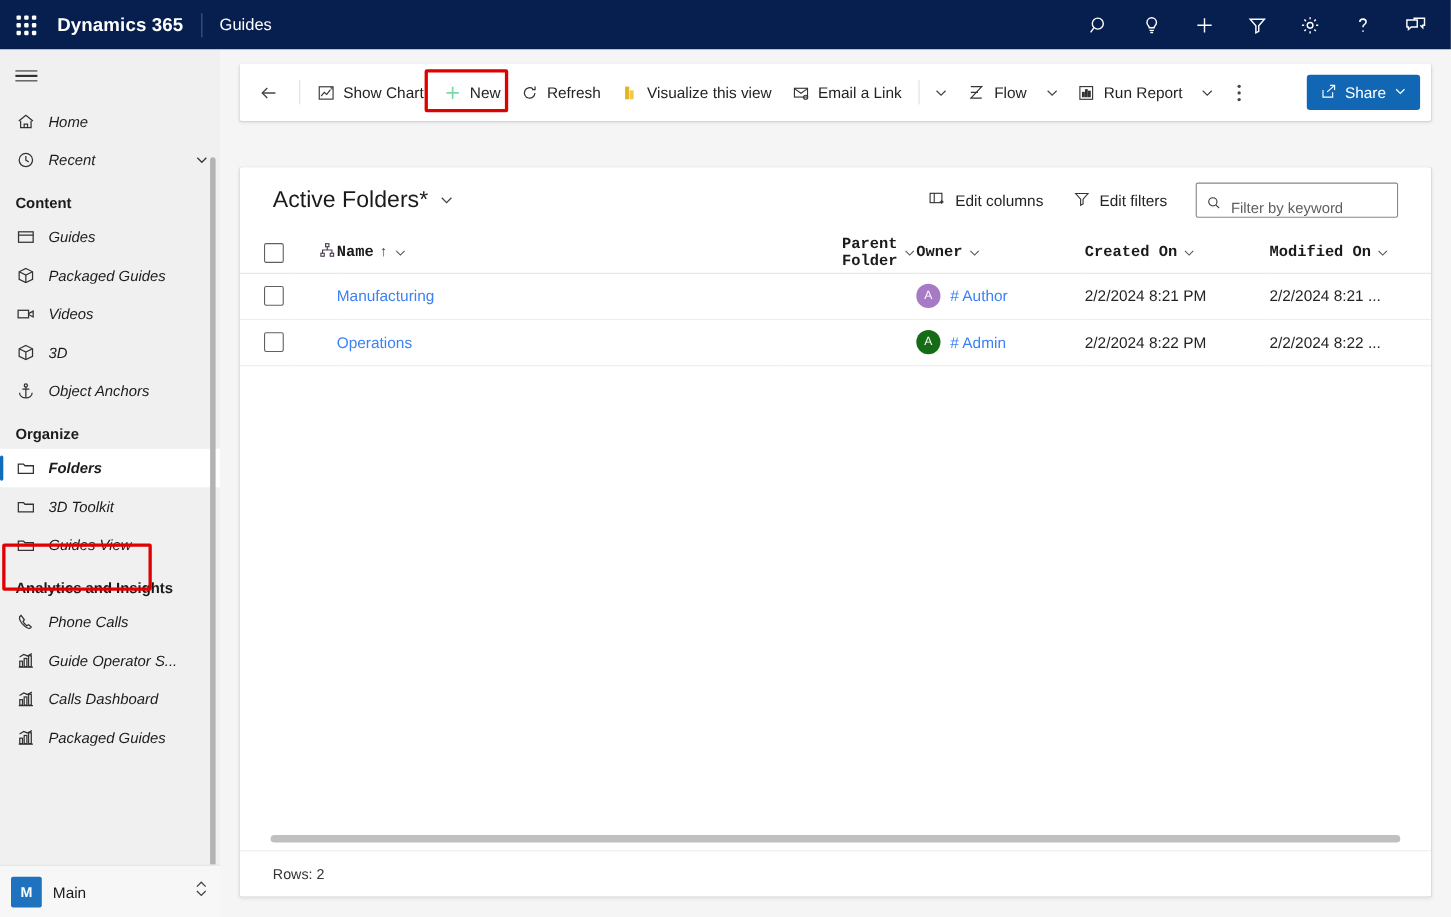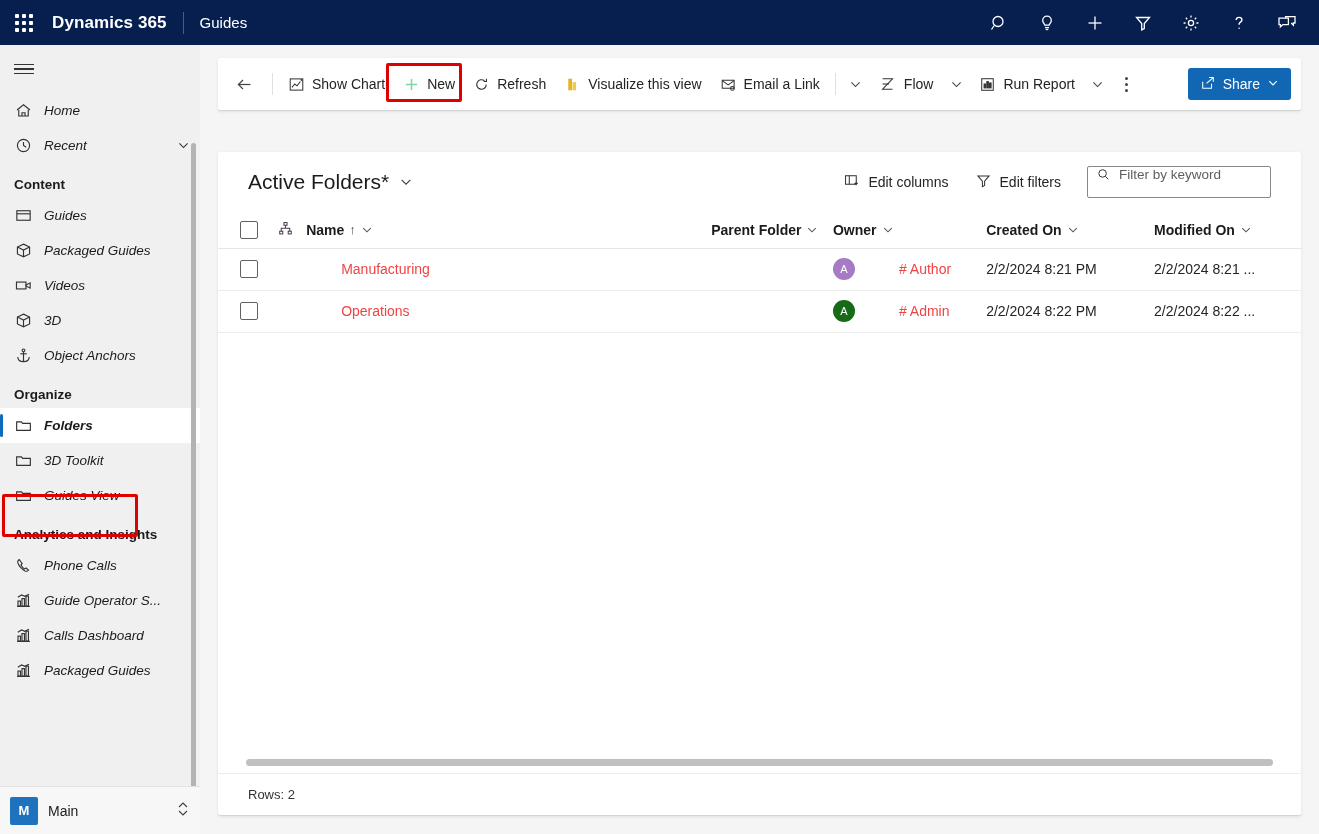--- a/index.html
+++ b/index.html
@@ -111,51 +111,52 @@
     box-shadow: 0 0.3px 0.9px rgba(0,0,0,.08), 0 1.6px 3.6px rgba(0,0,0,.08);
     display: flex; flex-direction: column;
   }
   .panel-head { height: 60px; display:flex; align-items:center; padding: 0 30px; }
   .view-title { font-size: 21px; color: #1b1b1b; display:flex; align-items:center; gap: 10px; cursor:pointer; }
   .view-title .vchev { color:#444; display:flex; align-items:center; }
   .head-actions { margin-left:auto; display:flex; align-items:center; gap: 26px; }
   .head-action { display:flex; align-items:center; gap:8px; font-size:14px; color:#242424; cursor:pointer; }
   .searchbox {
     width: 184px; height: 32px; border: 1px solid #8a8886; border-radius: 2px;
-    display: flex; align-items: flex-start; padding: 0 8px; gap: 8px; background:#fff;
+    display: flex; align-items: flex-end; padding: 0 8px; gap: 8px; background:#fff;
   }
   .searchbox input {
     border: none; outline: none; font-size: 13.5px; font-family: inherit;
     width: 100%; color: #242424; background: transparent;
   }
   .searchbox input::placeholder { color: #605e5c; }
 
   table.grid { width: 100%; border-collapse: collapse; table-layout: fixed; }
   table.grid th {
     height: 36px; font-size: 14px; font-weight: bold; color: #1b1b1b;
-    text-align: center; border-bottom: 1px solid #e6e6e6; padding: 0; cursor: pointer;
+    text-align: right; border-bottom: 1px solid #e6e6e6; padding: 0; cursor: pointer;
     vertical-align: middle;
+    font-family: Liberation Mono, monospace;
   }
   table.grid th .thin { display:flex; align-items:center; gap: 5px; }
   table.grid td {
     height: 42px; font-size: 14px; color: #242424; border-bottom: 1px solid #ededed;
     padding: 0; vertical-align: middle;
   }
   .col-check { width: 44px; padding-left: 22px !important; }
   .col-hier  { width: 40px; }
   .col-name  { width: 386px; }
   .col-parent{ width: 116px; }
   .col-owner { width: 146px; }
   .col-created{ width: 160px; }
   .col-modified{ width: 140px; }
   .chk {
     width: 18px; height: 18px; border: 1px solid #616161; border-radius: 2px;
     background:#fff; display:block; cursor:pointer;
   }
-  .link { color: #ef4444; cursor: pointer; margin-left: 35px; }
+  .link { color: #3b82f6; cursor: pointer; }
   .owner-cell { display: flex; align-items: center; gap: 9px; }
   .avatar {
     width: 22px; height: 22px; border-radius: 50%; color:#fff;
     font-size: 11px; display:flex; align-items:center; justify-content:center; flex: 0 0 22px;
   }
   .sort-arrow { font-size: 13px; color: #444; }
   .hchev { color:#555; display:inline-flex; align-items:center; }
 
   .grid-body { flex: 1; overflow: hidden; }
   .hscroll-wrap { height: 22px; display:flex; align-items:center; padding: 0 28px; }

